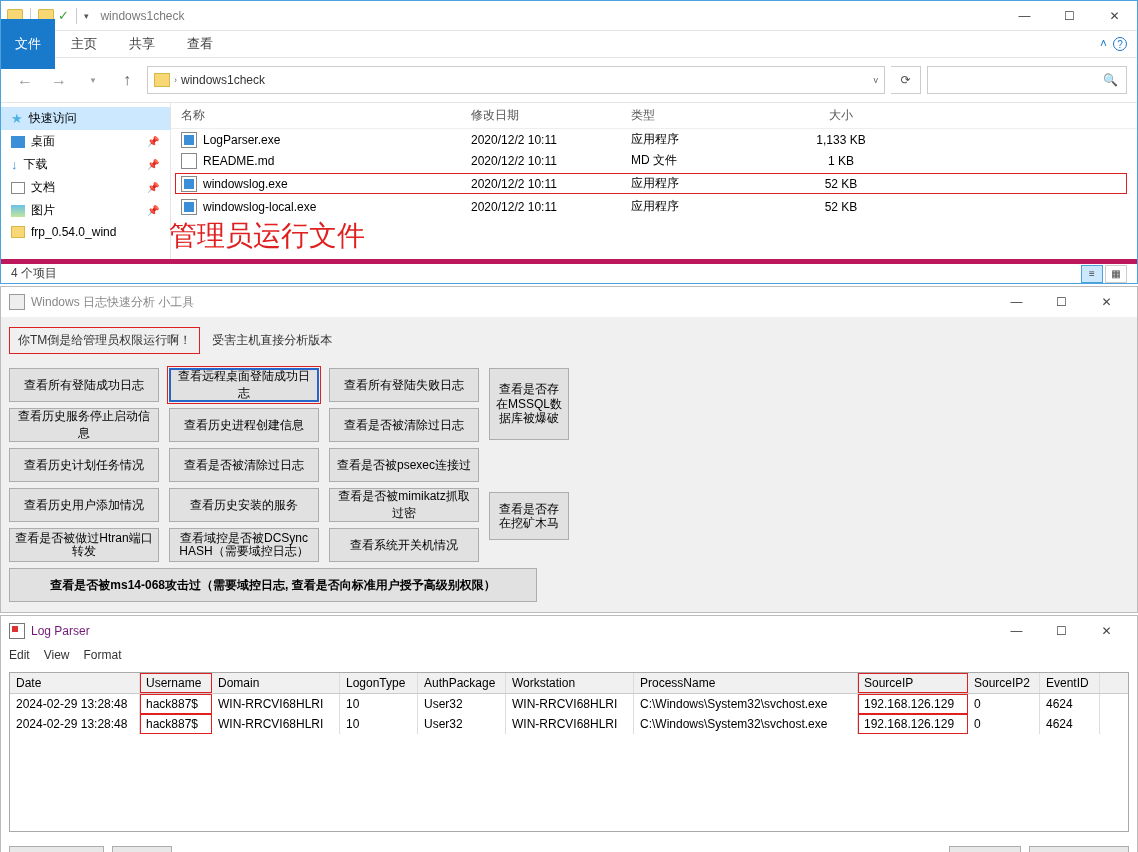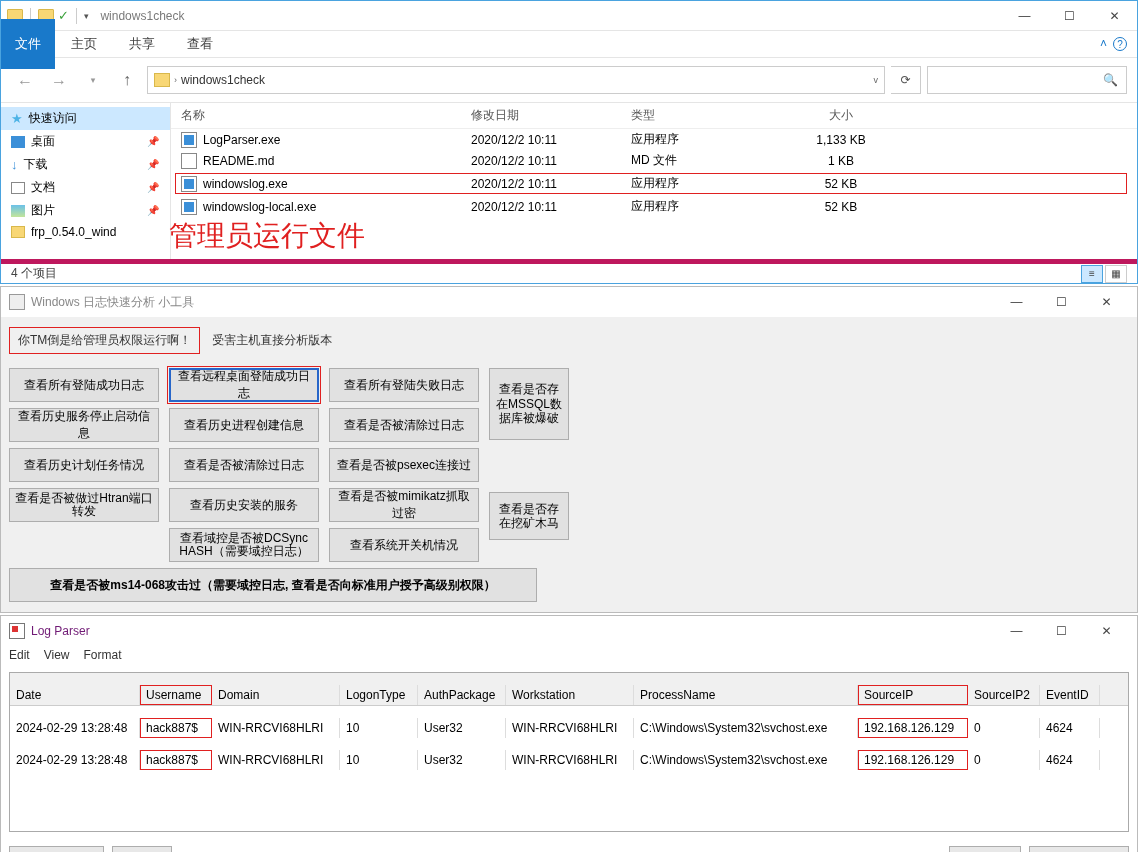--- a/index.html
+++ b/index.html
@@ -86,21 +86,21 @@
 .logparser { border: 1px solid #bbb; margin-top: 2px; }
 .lp-title { height: 30px; display: flex; align-items: center; padding: 0 8px; background: #fff; }
 .lp-title .lico { width: 16px; height: 16px; background: #fff; border: 1px solid #777; margin-right: 6px; position:relative; }
 .lp-title .lico::after { content:""; position:absolute; left:2px; top:2px; width:6px; height:6px; background:#d33; }
 .lp-title .t { color: #701a75; }
 .lp-title .win-controls { margin-left: auto; display: flex; }
 .lp-menu { padding: 2px 8px; display: flex; gap: 14px; color: #333; font-size: 12px; }
 
 .lp-grid { margin: 8px; border: 1px solid #aaa; background: #fff; height: 160px; overflow: auto; }
 .lp-head { display: flex; background: #f0f0f0; border-bottom: 1px solid #ccc; }
-.lp-head .hc, .lp-row .rc { padding: 3px 6px; border-right: 1px solid #ddd; white-space: nowrap; font-size: 12px; margin-top: 12px; }
+.lp-head .hc, .lp-row .rc { padding: 3px 6px; border-right: 1px solid #ddd; white-space: nowrap; font-size: 12px; }
 .lp-row { display: flex; }
 .hc.flag, .rc.flag { outline: 1px solid #e02020; outline-offset: -1px; }
 .w-date { width: 130px; } .w-user { width: 72px; } .w-dom { width: 128px; } .w-logon { width: 78px; } .w-auth { width: 88px; } .w-ws { width: 128px; } .w-proc { width: 224px; } .w-sip { width: 110px; } .w-sip2 { width: 72px; } .w-eid { width: 60px; }
 
 .lp-footer { display: flex; padding: 6px 8px 8px; gap: 8px; align-items: center; }
 .lpbtn { border: 1px solid #adadad; background: #e8e8e8; padding: 4px 14px; }
 .lp-footer .right { margin-left: auto; display: flex; gap: 8px; }
 .lp-footer .right .lpbtn { color: #888; }
 </style>
 </head>
@@ -240,20 +240,21 @@
   <div class="analyzer-body">
     <div class="hint-row">
       <div class="hint-box">你TM倒是给管理员权限运行啊！</div>
       <div class="hint-text">受害主机直接分析版本</div>
     </div>
     <div class="btn-grid">
       <div class="col-btns">
         <div class="abtn">查看所有登陆成功日志</div>
         <div class="abtn">查看历史服务停止启动信息</div>
         <div class="abtn">查看历史计划任务情况</div>
+        <div class="abtn">查看历史用户添加情况</div>
         <div class="abtn" style="line-height:1.1;">查看是否被做过Htran端口转发</div>
       </div>
       <div class="col-btns">
         <div class="abtn highlight">查看远程桌面登陆成功日志</div>
         <div class="abtn">查看历史进程创建信息</div>
         <div class="abtn">查看是否被清除过日志</div>
         <div class="abtn">查看历史安装的服务</div>
         <div class="abtn" style="line-height:1.1;">查看域控是否被DCSync HASH（需要域控日志）</div>
       </div>
       <div class="col-btns">

